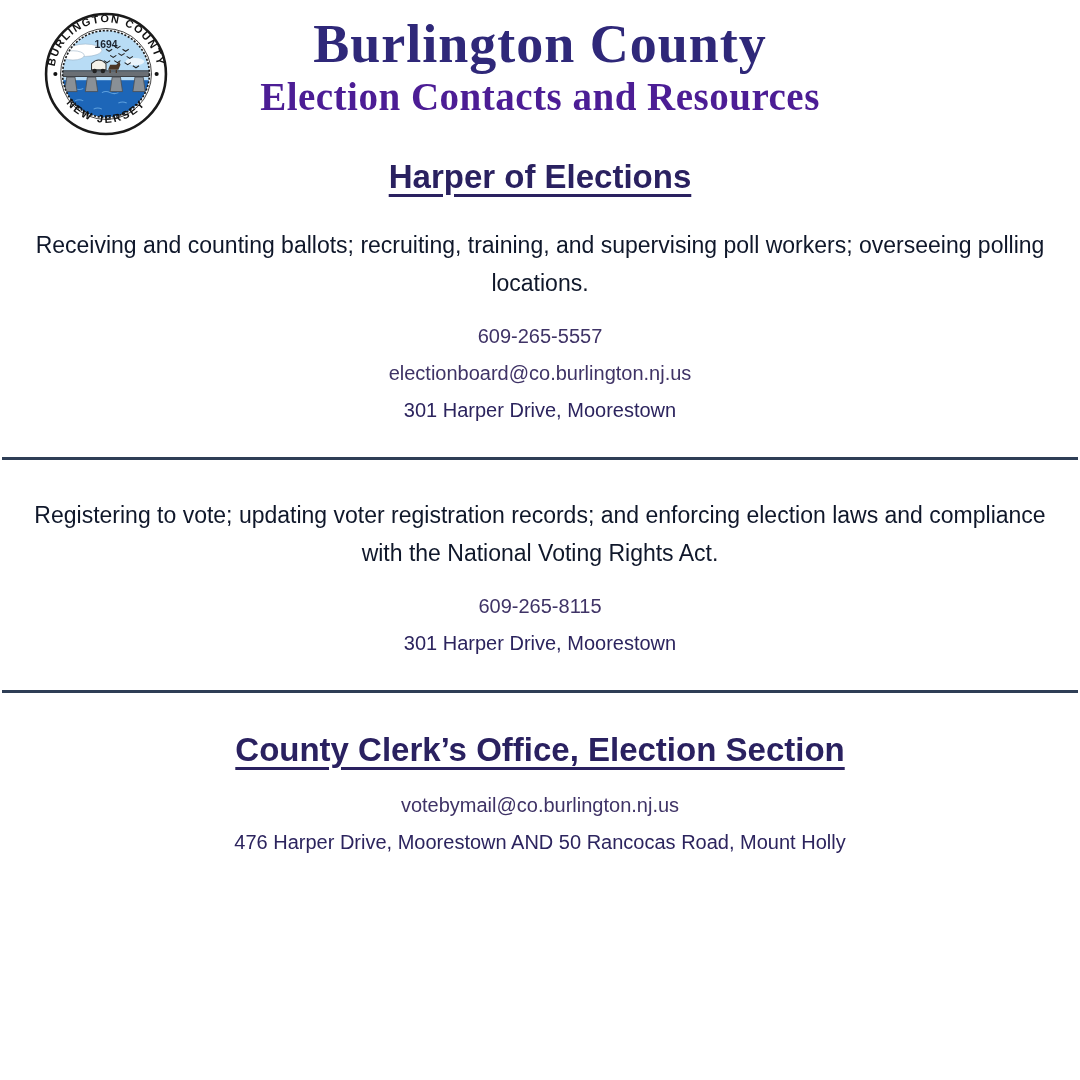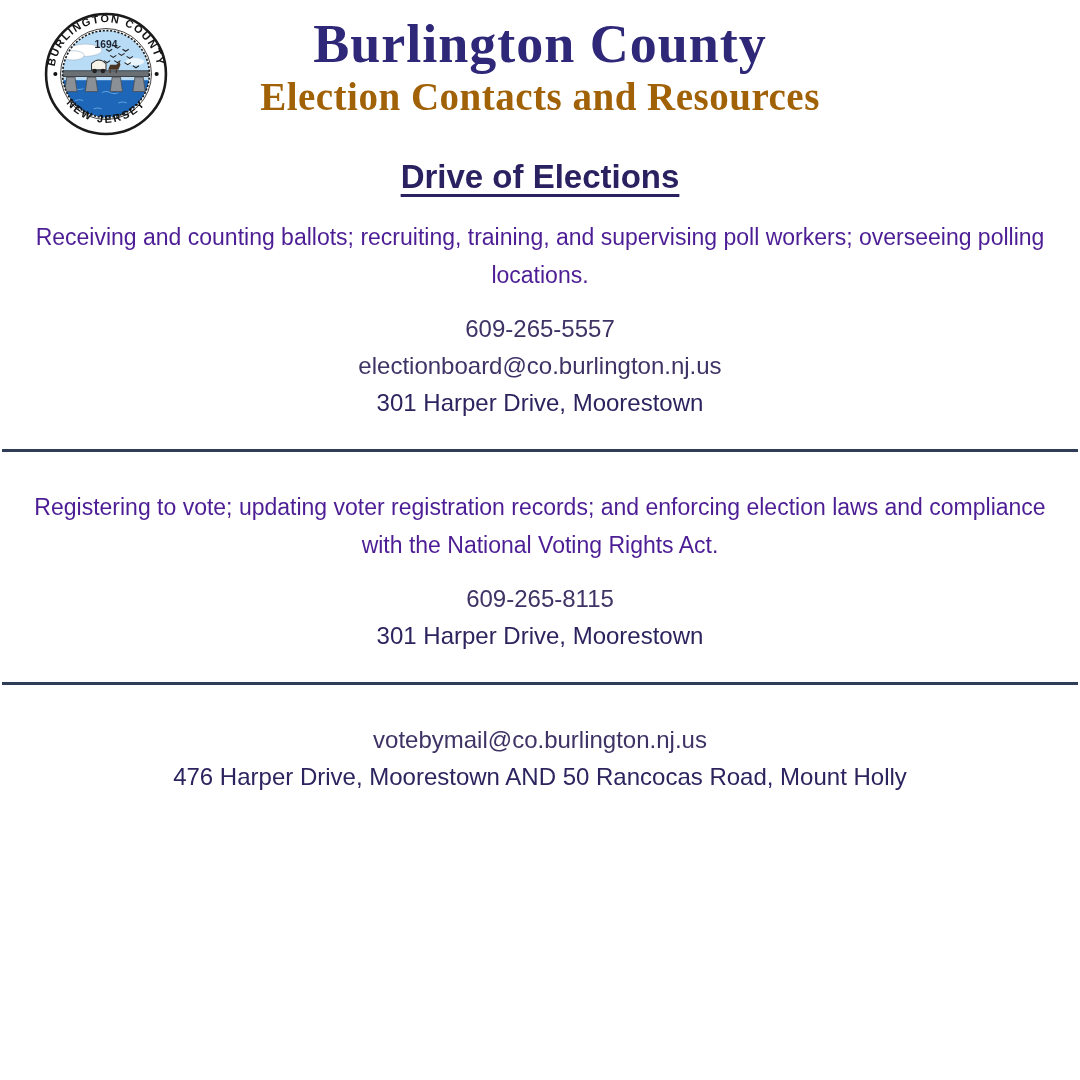--- a/index.html
+++ b/index.html
@@ -21,21 +21,21 @@
     line-height: 60px;
     color: #2f2879;
     letter-spacing: 1px;
   }
   .page-subtitle {
     margin: 0;
     font-family: "Liberation Serif", serif;
     font-weight: bold;
     font-size: 39px;
     line-height: 46px;
-    color: #a16207;
+    color: #4c1d95;
     letter-spacing: 0.5px;
   }
   .logo {
     position: absolute;
     left: 44px;
     top: 12px;
     width: 124px;
     height: 124px;
   }
   .logo svg { width: 100%; height: 100%; }
@@ -45,29 +45,29 @@
     margin: 0;
     font-size: 33px;
     line-height: 42px;
     font-weight: bold;
     color: #2a2160;
     text-decoration: underline;
     text-decoration-thickness: 3px;
     text-underline-offset: 6px;
   }
   .sec-desc {
-    margin: 20px auto 0;
+    margin: 28px auto 0;
     max-width: 1020px;
     font-size: 23px;
     line-height: 38px;
-    color: #4c1d95;
+    color: #0f172a;
   }
   .contact {
     margin-top: 16px;
-    font-size: 24px;
+    font-size: 20px;
     line-height: 37px;
     color: #3f3366;
   }
   .contact .address {
     font-weight: normal;
     color: #2c245e;
   }
   .divider {
     border: none;
     border-top: 3px solid #2f3e56;
@@ -158,21 +158,21 @@
       <circle cx="109" cy="60" r="2" fill="#111111"></circle>
     </svg>
   </div>
 
   <div class="header">
     <h1 class="page-title">Burlington County</h1>
     <h2 class="page-subtitle">Election Contacts and Resources</h2>
   </div>
 
   <div class="section">
-    <h3 class="sec-heading">Drive of Elections</h3>
+    <h3 class="sec-heading">Harper of Elections</h3>
     <p class="sec-desc">Receiving and counting ballots; recruiting, training, and supervising poll workers; overseeing polling locations.</p>
     <div class="contact">
       <div class="phone">609-265-5557</div>
       <div class="email">electionboard@co.burlington.nj.us</div>
       <div class="address">301 Harper Drive, Moorestown</div>
     </div>
   </div>
 
   <hr class="divider">
 
@@ -180,19 +180,20 @@
     <p class="sec-desc">Registering to vote; updating voter registration records; and enforcing election laws and compliance with the National Voting Rights Act.</p>
     <div class="contact">
       <div class="phone">609-265-8115</div>
       <div class="address">301 Harper Drive, Moorestown</div>
     </div>
   </div>
 
   <hr class="divider">
 
   <div class="section">
+    <h3 class="sec-heading">County Clerk’s Office, Election Section</h3>
     <div class="contact">
       <div class="email">votebymail@co.burlington.nj.us</div>
       <div class="address">476 Harper Drive, Moorestown AND 50 Rancocas Road, Mount Holly</div>
     </div>
   </div>
 
 </div>
 
 </body></html>

